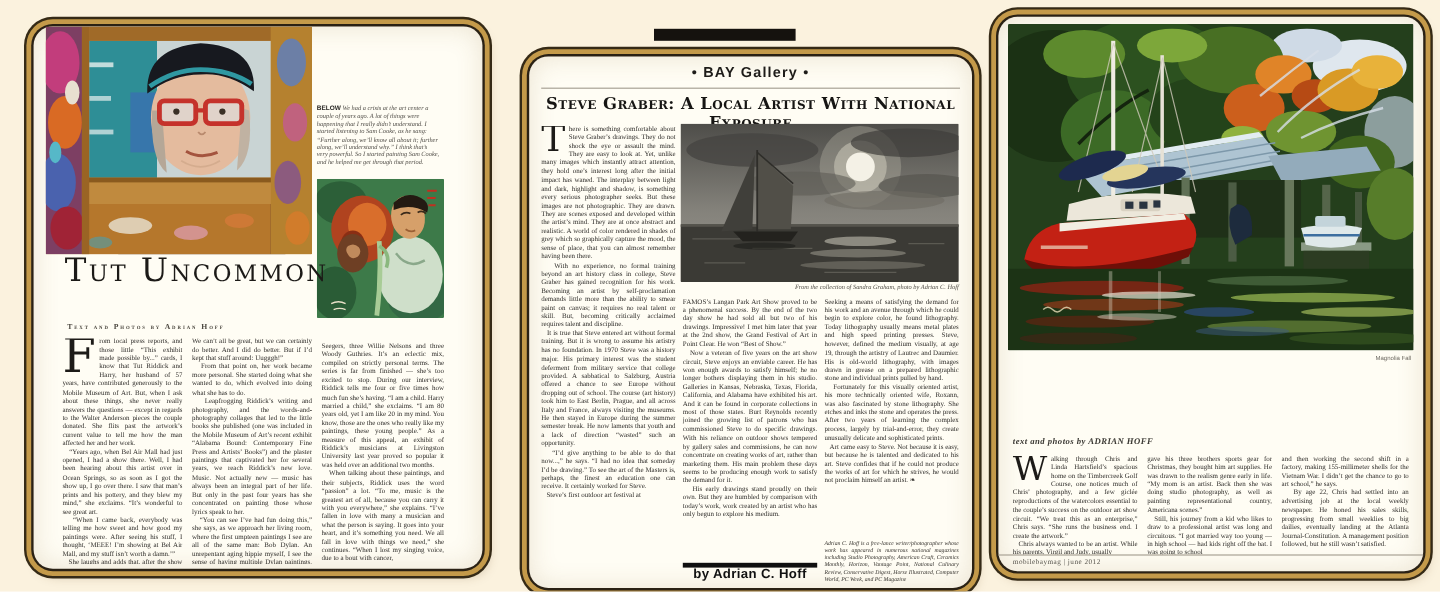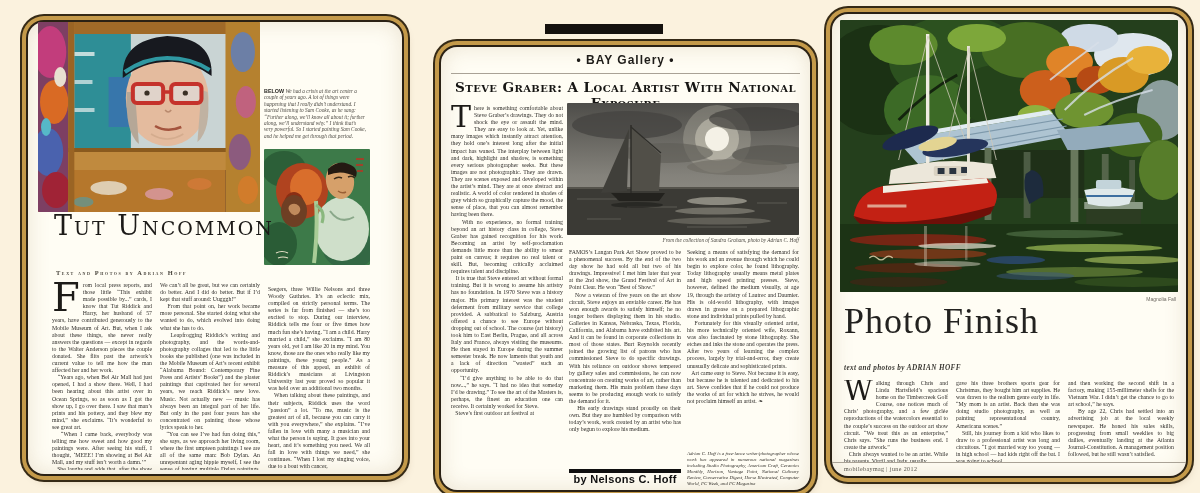--- a/index.html
+++ b/index.html
@@ -177,21 +177,21 @@
     <div class="bodycol" style="left:10px;top:58px;width:112px;height:372px;"><span class="dropcap" style="font-size:30px;line-height:24px;">T</span><span>here is something comfortable about Steve Graber’s drawings. They do not shock the eye or assault the mind. They are easy to look at. Yet, unlike many images which instantly attract attention, they hold one’s interest long after the initial impact has waned. The interplay between light and dark, highlight and shadow, is something every serious photographer seeks. But these images are not photographic. They are drawn. They are scenes exposed and developed within the artist’s mind. They are at once abstract and realistic. A world of color rendered in shades of grey which so graphically capture the mood, the sense of place, that you can almost remember having been there.
 &nbsp;&nbsp;&nbsp;With no experience, no formal training beyond an art history class in college, Steve Graber has gained recognition for his work. Becoming an artist by self-proclamation demands little more than the ability to smear paint on canvas; it requires no real talent or skill. But, becoming critically acclaimed requires talent and discipline.
 &nbsp;&nbsp;&nbsp;It is true that Steve entered art without formal training. But it is wrong to assume his artistry has no foundation. In 1970 Steve was a history major. His primary interest was the student deferment from military service that college provided. A sabbatical to Salzburg, Austria offered a chance to see Europe without dropping out of school. The course (art history) took him to East Berlin, Prague, and all across Italy and France, always visiting the museums. He then stayed in Europe during the summer semester break. He now laments that youth and a lack of direction “wasted” such an opportunity.
 &nbsp;&nbsp;&nbsp;“I’d give anything to be able to do that now...,” he says. “I had no idea that someday I’d be drawing.” To see the art of the Masters is, perhaps, the finest an education one can receive. It certainly worked for Steve.
 &nbsp;&nbsp;&nbsp;Steve’s first outdoor art festival at</span></div>
     <div class="bodycol" style="left:128px;top:202px;width:112px;height:216px;">FAMOS’s Langan Park Art Show proved to be a phenomenal success. By the end of the two day show he had sold all but two of his drawings. Impressive! I met him later that year at the 2nd show, the Grand Festival of Art in Point Clear. He won “Best of Show.”
 &nbsp;&nbsp;&nbsp;Now a veteran of five years on the art show circuit, Steve enjoys an enviable career. He has won enough awards to satisfy himself; he no longer bothers displaying them in his studio. Galleries in Kansas, Nebraska, Texas, Florida, California, and Alabama have exhibited his art. And it can be found in corporate collections in most of those states. Burt Reynolds recently joined the growing list of patrons who has commissioned Steve to do specific drawings. With his reliance on outdoor shows tempered by gallery sales and commissions, he can now concentrate on creating works of art, rather than marketing them. His main problem these days seems to be producing enough work to satisfy the demand for it.
 &nbsp;&nbsp;&nbsp;His early drawings stand proudly on their own. But they are humbled by comparison with today’s work, work created by an artist who has only begun to explore his medium.</div>
     <div class="abs" style="left:128px;top:422px;width:112px;">
       <div class="sig-bar"></div>
-      <div class="sig-text">by Nelsons C. Hoff</div>
+      <div class="sig-text">by Adrian C. Hoff</div>
     </div>
     <div class="bodycol" style="left:246px;top:202px;width:112px;height:202px;">Seeking a means of satisfying the demand for his work and an avenue through which he could begin to explore color, he found lithography. Today lithography usually means metal plates and high speed printing presses. Steve, however, defined the medium visually, at age 19, through the artistry of Lautrec and Daumier. His is old-world lithography, with images drawn in grease on a prepared lithographic stone and individual prints pulled by hand.
 &nbsp;&nbsp;&nbsp;Fortunately for this visually oriented artist, his more technically oriented wife, Roxann, was also fascinated by stone lithography. She etches and inks the stone and operates the press. After two years of learning the complex process, largely by trial-and-error, they create unusually delicate and sophisticated prints.
 &nbsp;&nbsp;&nbsp;Art came easy to Steve. Not because it is easy, but because he is talented and dedicated to his art. Steve confides that if he could not produce the works of art for which he strives, he would not proclaim himself an artist. ❧</div>
     <div class="bio" style="left:246px;top:404px;width:112px;">Adrian C. Hoff is a free-lance writer/photographer whose work has appeared in numerous national magazines including Studio Photography, American Craft, Ceramics Monthly, Horizon, Vantage Point, National Culinary Review, Conservative Digest, Horse Illustrated, Computer World, PC Week, and PC Magazine</div>
   </div>
   <div class="tab" style="left:545px;top:24px;width:118px;height:10px;z-index:5;"></div>
 
   <div class="page" style="left:832px;top:14px;width:354px;height:462px;">
 
@@ -264,21 +264,20 @@
         <ellipse cx="200" cy="256" rx="40" ry="4" fill="#3c5a84" opacity=".5"></ellipse>
         <ellipse cx="300" cy="262" rx="60" ry="5" fill="#33501f" opacity=".8"></ellipse>
         <ellipse cx="60" cy="262" rx="50" ry="5" fill="#402515" opacity=".7"></ellipse>
         <rect x="86" y="206" width="3" height="40" fill="#d8d2c0" opacity=".4"></rect>
         <rect x="128" y="206" width="2.5" height="34" fill="#d0cabc" opacity=".35"></rect>
         <path d="M30,238 q4,-4 8,0 q4,4 8,0 q4,-4 8,0" stroke="#e8ddb8" stroke-width="1.2" fill="none" opacity=".8"></path>
       </svg>
     </div>
 
     <div class="abs pf-caption" style="right:10px;top:282px;width:120px;">Magnolia Fall</div>
-    <div class="abs pf-headline" style="left:12px;top:288px;">Photo Finish</div>
     <div class="abs pf-byline" style="left:12px;top:350px;">text and photos by ADRIAN HOFF</div>
 
     <div class="bodycol" style="left:12px;top:366px;width:104px;height:82px;"><span class="dropcap" style="font-size:28px;line-height:22px;">W</span><span>alking through Chris and Linda Hartsfield’s spacious home on the Timbercreek Golf Course, one notices much of Chris’ photography, and a few giclée reproductions of the watercolors essential to the couple’s success on the outdoor art show circuit. “We treat this as an enterprise,” Chris says. “She runs the business end. I create the artwork.”
 &nbsp;&nbsp;&nbsp;Chris always wanted to be an artist. While his parents, Virgil and Judy, usually</span></div>
     <div class="bodycol" style="left:124px;top:366px;width:104px;height:82px;">gave his three brothers sports gear for Christmas, they bought him art supplies. He was drawn to the realism genre early in life. “My mom is an artist. Back then she was doing studio photography, as well as painting representational country, Americana scenes.”
 &nbsp;&nbsp;&nbsp;Still, his journey from a kid who likes to draw to a professional artist was long and circuitous. “I got married way too young — in high school — had kids right off the bat. I was going to school</div>
     <div class="bodycol" style="left:236px;top:366px;width:106px;height:82px;">and then working the second shift in a factory, making 155-millimeter shells for the Vietnam War. I didn’t get the chance to go to art school,” he says.
 &nbsp;&nbsp;&nbsp;By age 22, Chris had settled into an advertising job at the local weekly newspaper. He honed his sales skills, progressing from small weeklies to big dailies, eventually landing at the Atlanta Journal-Constitution. A management position followed, but he still wasn’t satisfied.</div>
 
     <div class="abs rule" style="left:0;right:0;top:448px;"></div>

